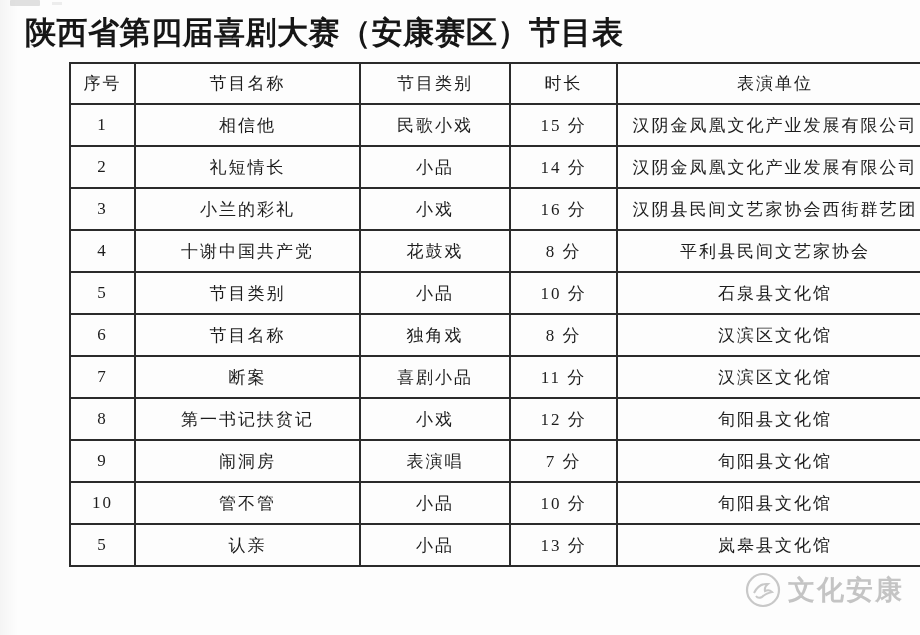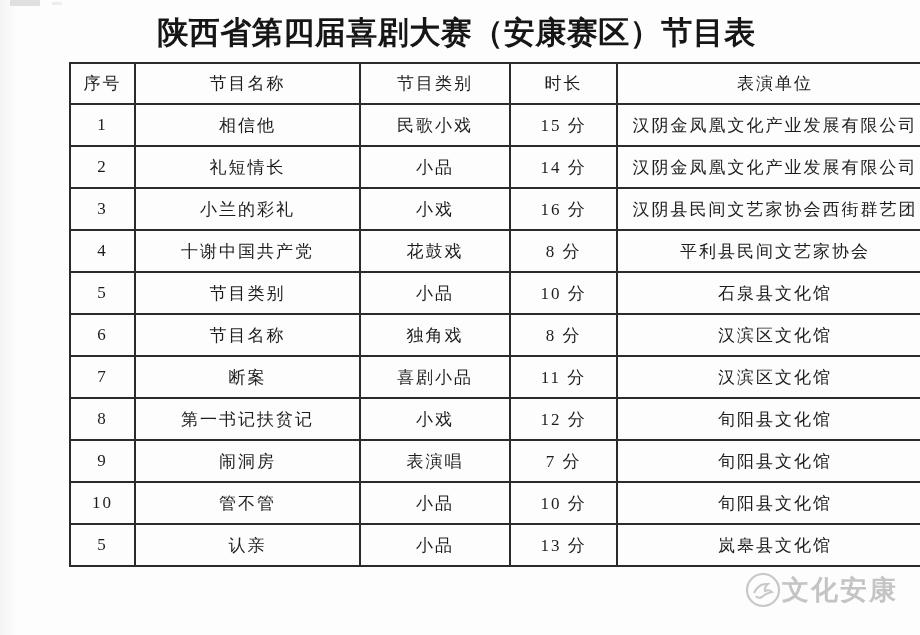--- a/index.html
+++ b/index.html
@@ -29,21 +29,20 @@
     left: 52px; top: 2px;
     width: 10px; height: 3px;
     background: #dedede;
     opacity: 0.5;
   }
   .doc-title {
     position: absolute;
     top: 14px;
     left: 25px;
     width: 863px;
-    text-align: center;
     font-family: "Liberation Sans", "DejaVu Sans", sans-serif;
     font-weight: bold;
     font-size: 31px;
     line-height: 38px;
     color: #161616;
     letter-spacing: 0.5px;
     white-space: nowrap;
   }
   .table-wrap {
     position: absolute;
@@ -85,20 +84,21 @@
     z-index: 5;
     pointer-events: none;
   }
   .watermark .logo { display: block; }
   .watermark .wm-text {
     font-family: "Liberation Sans", "DejaVu Sans", sans-serif;
     font-size: 27px;
     font-weight: bold;
     color: #c4c4c4;
     letter-spacing: 2px;
+    margin-left: 6px;
     text-shadow: 0 0 1px #ffffff;
     white-space: nowrap;
   }
 </style>
 </head>
 <body>
 
 <div class="page">
 
   <div class="corner-smudge"></div>

